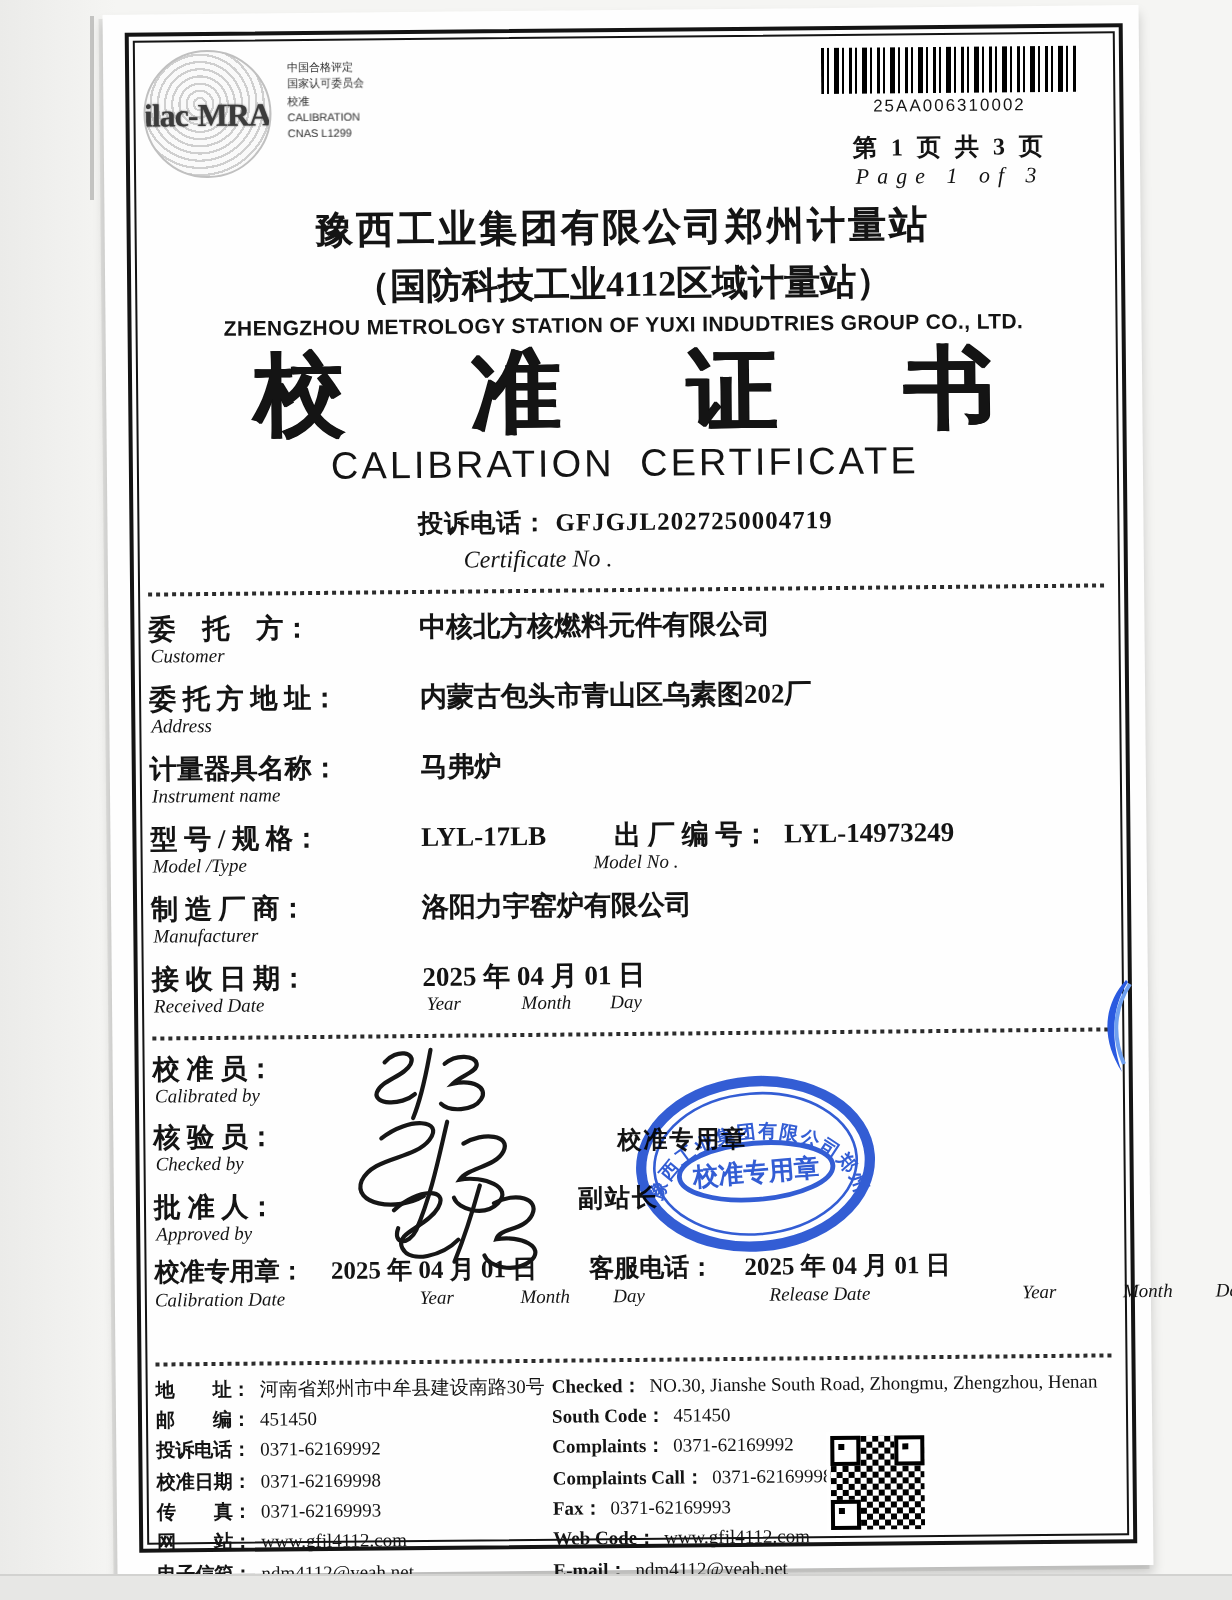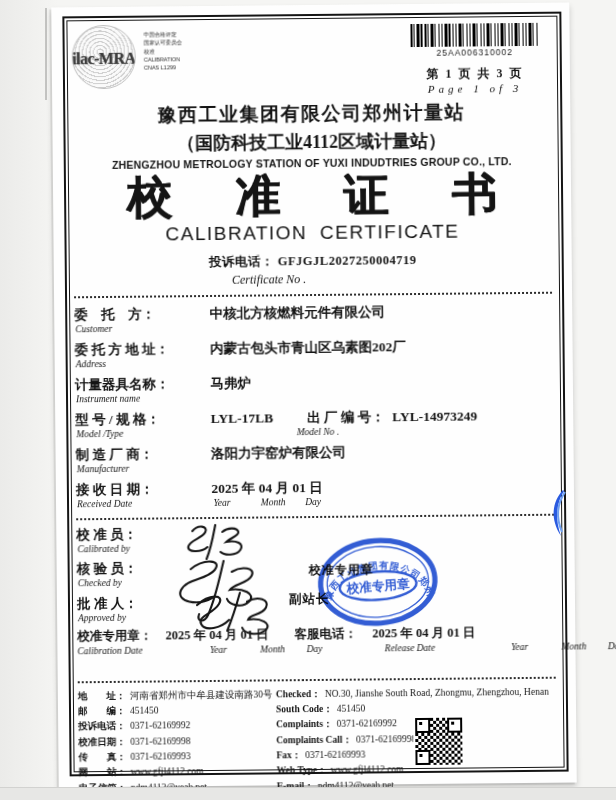--- a/index.html
+++ b/index.html
@@ -300,21 +300,21 @@
       </div>
       <div class="foorow">
         <span class="cnl">传　　真：</span>
         <span class="cnv">0371-62169993</span>
         <span class="enl">Fax：</span>
         <span class="env">0371-62169993</span>
       </div>
       <div class="foorow">
         <span class="cnl">网　　站：</span>
         <span class="cnv">www.gfjl4112.com</span>
-        <span class="enl">Web Type：</span>
+        <span class="enl">Web Code：</span>
         <span class="env">www.gfjl4112.com</span>
       </div>
       <div class="foorow">
         <span class="cnl">电子信箱：</span>
         <span class="cnv">ndm4112@yeah.net</span>
         <span class="enl">E-mail：</span>
         <span class="env">ndm4112@yeah.net</span>
       </div>
 
       <div class="qr">

